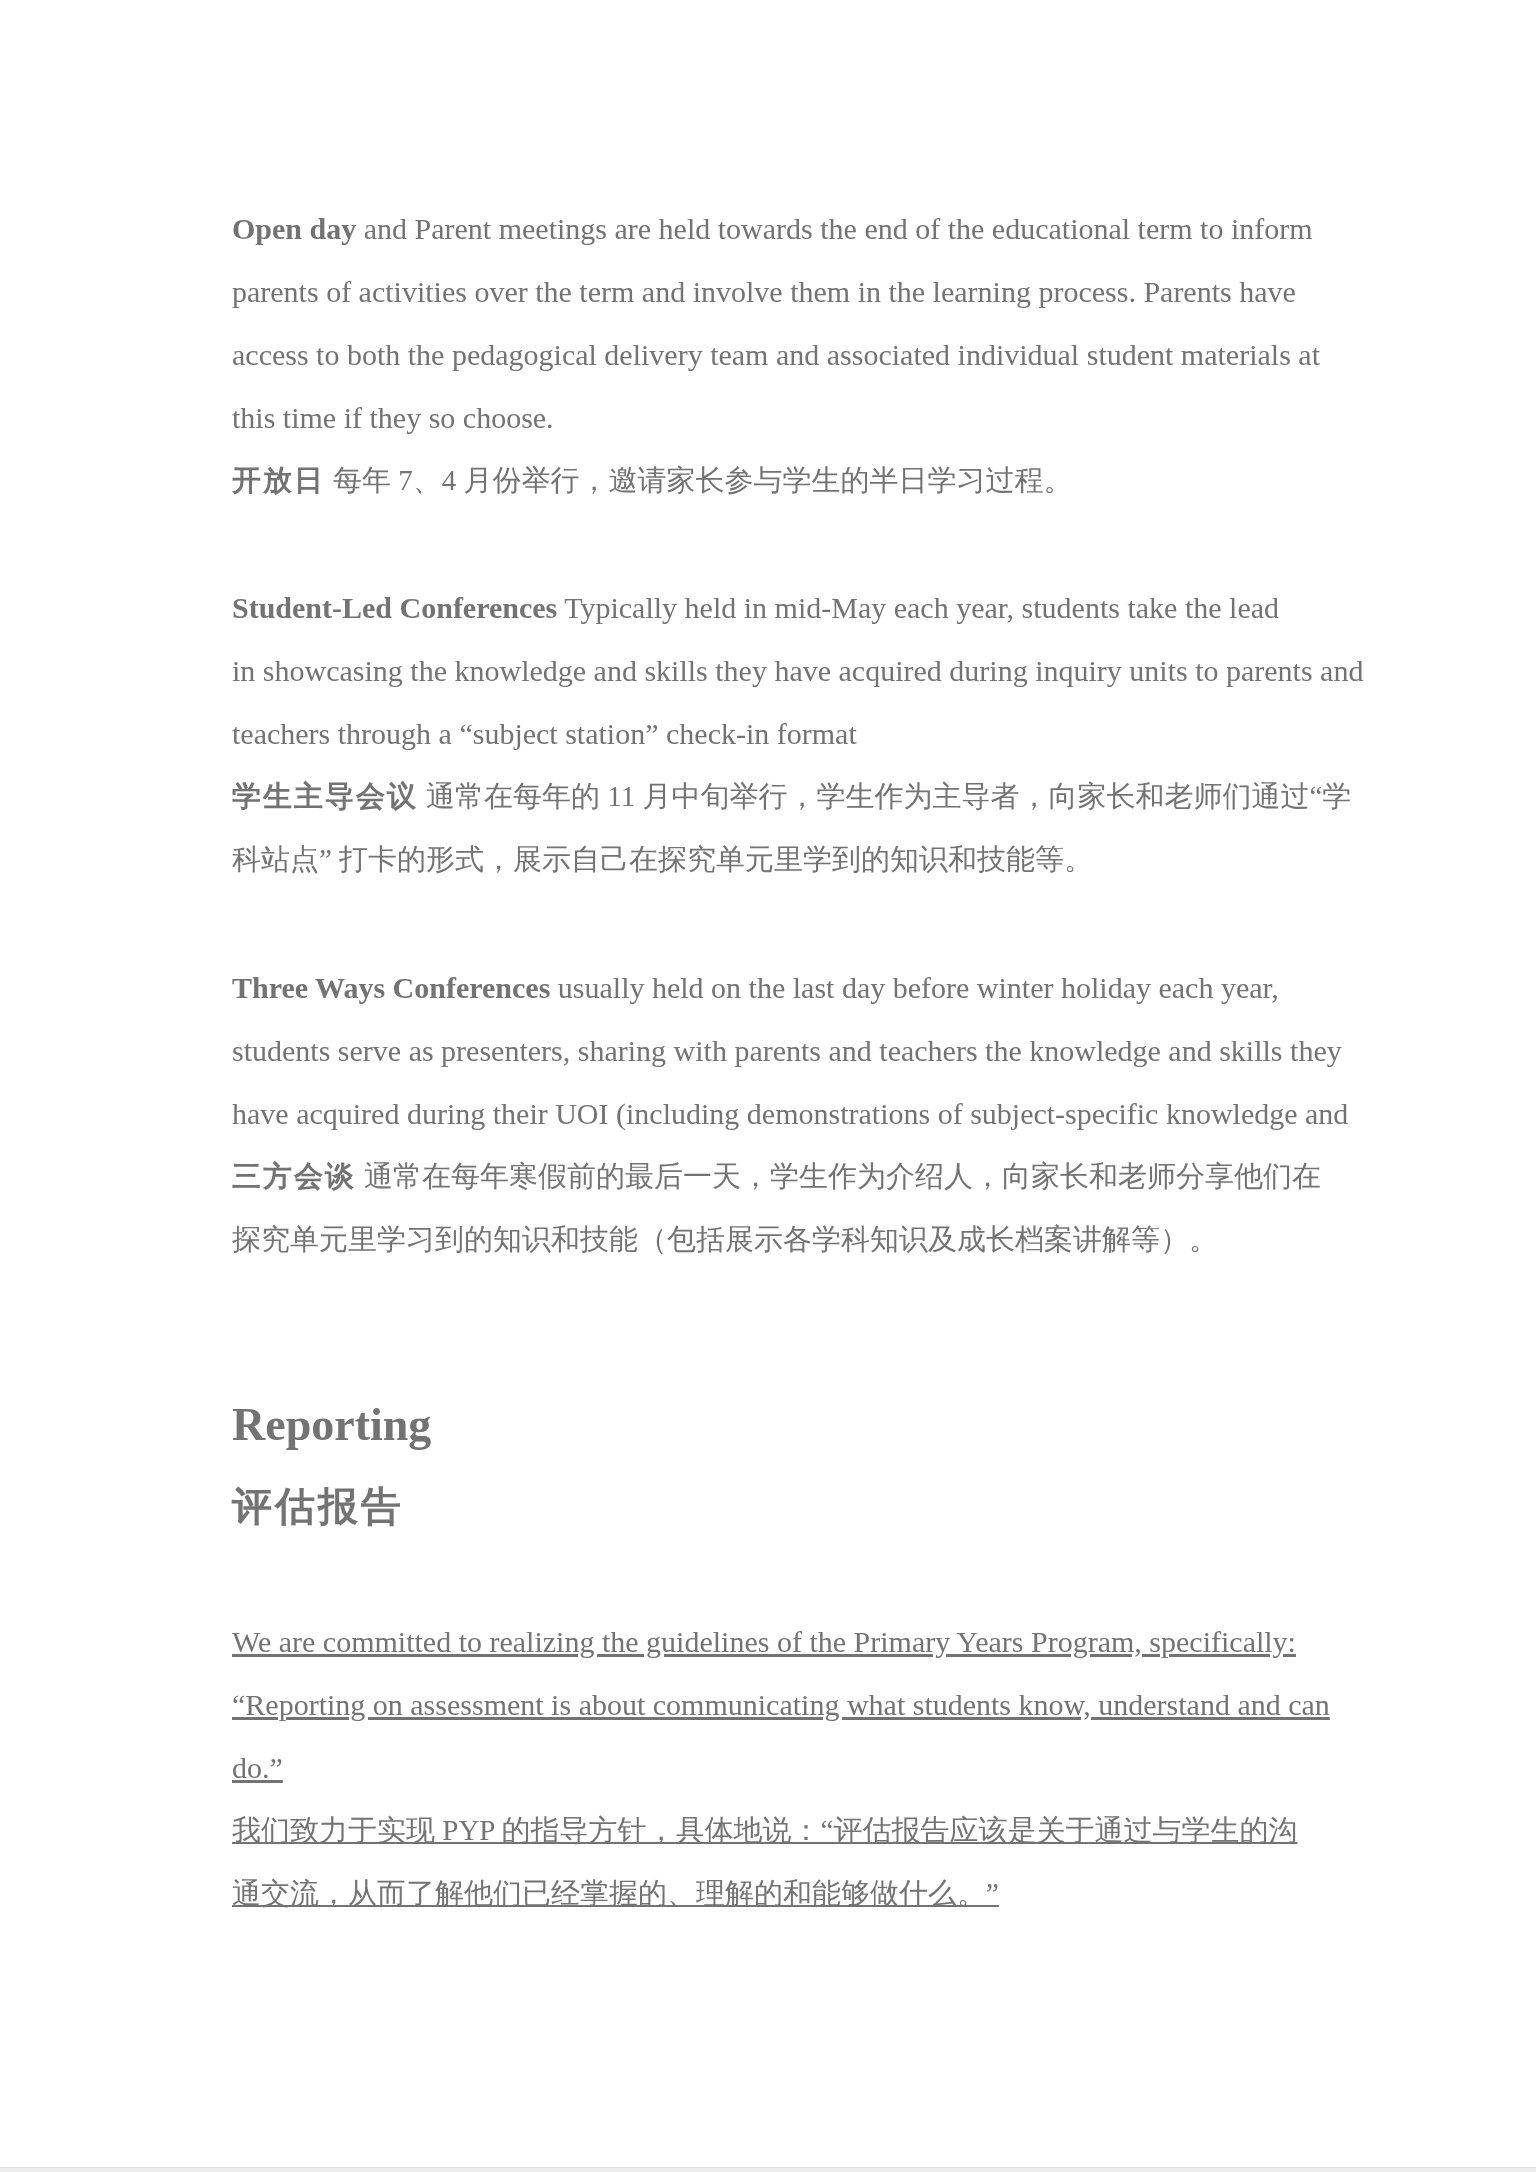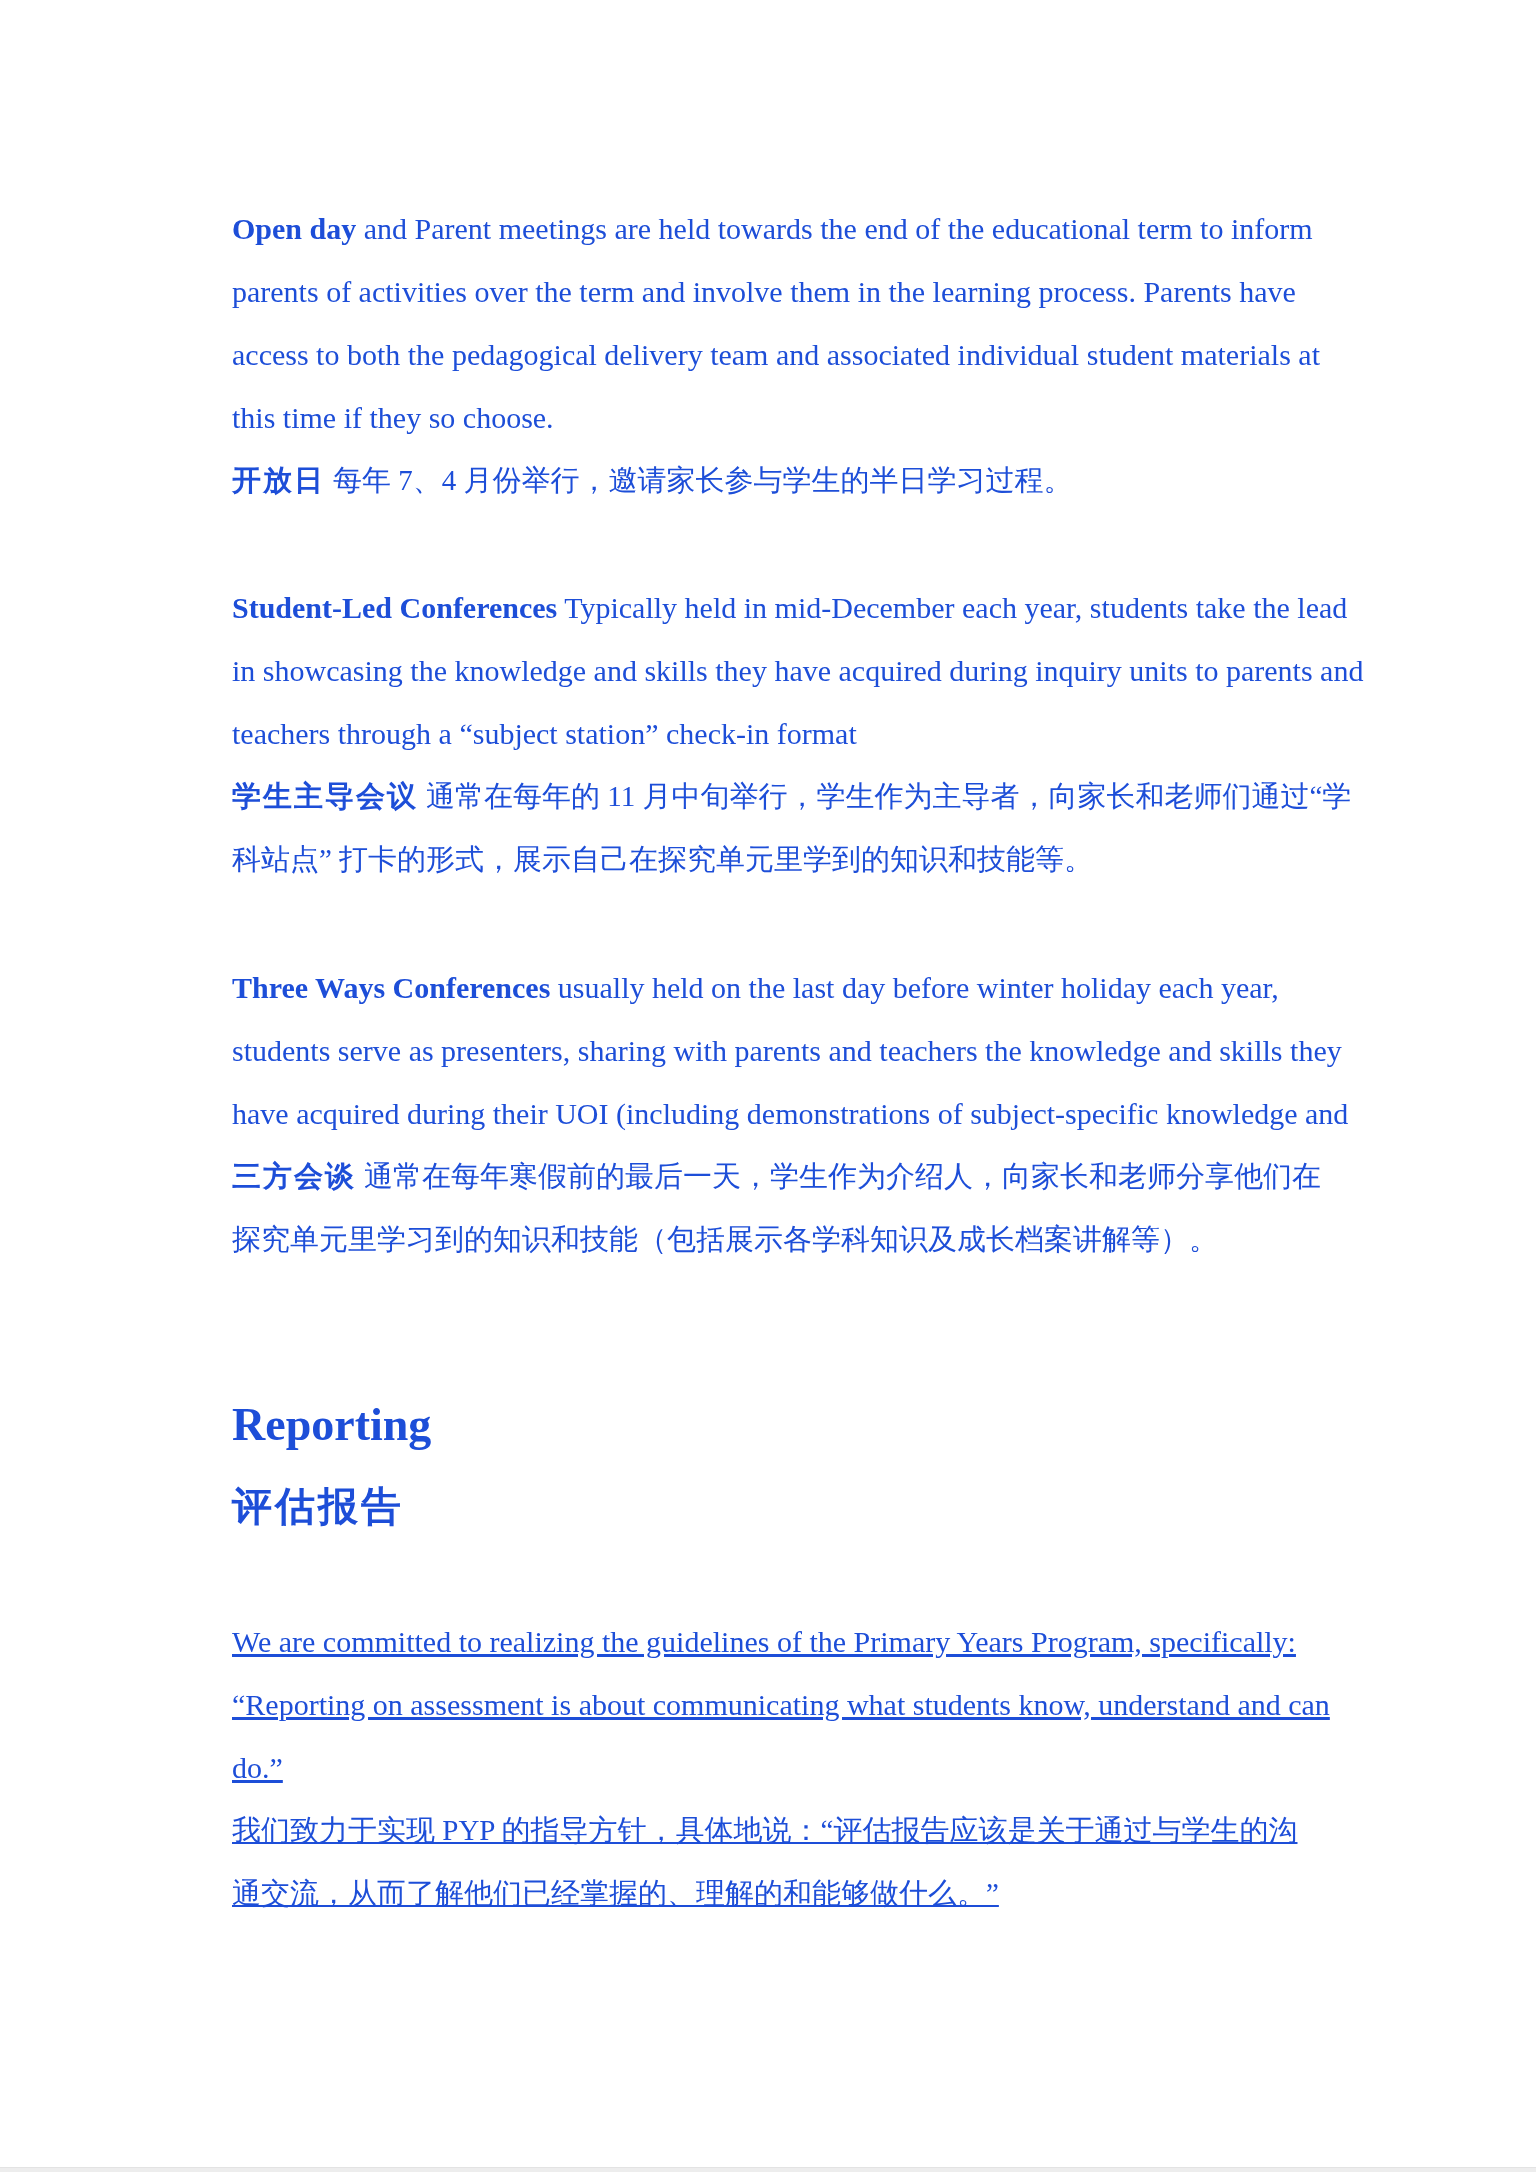--- a/index.html
+++ b/index.html
@@ -3,21 +3,21 @@
 <meta charset="utf-8">
 <style>
   html, body { margin: 0; padding: 0; background: #ffffff; }
   .page {
     position: relative;
     width: 1536px;
     height: 2172px;
     background: #ffffff;
     overflow: hidden;
     font-family: "Liberation Serif", "DejaVu Serif", serif;
-    color: #1d4ed8;
+    color: #737373;
   }
   .content {
     position: absolute;
     left: 232px;
     top: 0;
     width: 1074px;
   }
   .sec {
     font-size: 30px;
     line-height: 63px;
@@ -69,21 +69,21 @@
 
     <div class="sec" id="sec-open-day">
       <div class="line"><span class="lead">Open day</span><span> and Parent meetings are held towards the end of the educational term to inform</span></div>
       <div class="line"><span>parents of activities over the term and involve them in the learning process. Parents have</span></div>
       <div class="line"><span>access to both the pedagogical delivery team and associated individual student materials at</span></div>
       <div class="line"><span>this time if they so choose.</span></div>
       <div class="line zh" lang="zh"><span class="lead">开放日</span><span>每年 7、4 月份举行，邀请家长参与学生的半日学习过程。</span></div>
     </div>
 
     <div class="sec" id="sec-student-led">
-      <div class="line"><span class="lead">Student-Led Conferences</span><span> Typically held in mid-December each year, students take the lead</span></div>
+      <div class="line"><span class="lead">Student-Led Conferences</span><span> Typically held in mid-May each year, students take the lead</span></div>
       <div class="line"><span>in showcasing the knowledge and skills they have acquired during inquiry units to parents and</span></div>
       <div class="line"><span>teachers through a “subject station” check-in format</span></div>
       <div class="line zh" lang="zh"><span class="lead">学生主导会议</span><span>通常在每年的 11 月中旬举行，学生作为主导者，向家长和老师们通过“学</span></div>
       <div class="line zh" lang="zh"><span>科站点” 打卡的形式，展示自己在探究单元里学到的知识和技能等。</span></div>
     </div>
 
     <div class="sec" id="sec-three-ways">
       <div class="line"><span class="lead">Three Ways Conferences</span><span> usually held on the last day before winter holiday each year,</span></div>
       <div class="line"><span>students serve as presenters, sharing with parents and teachers the knowledge and skills they</span></div>
       <div class="line"><span>have acquired during their UOI (including demonstrations of subject-specific knowledge and</span></div>

